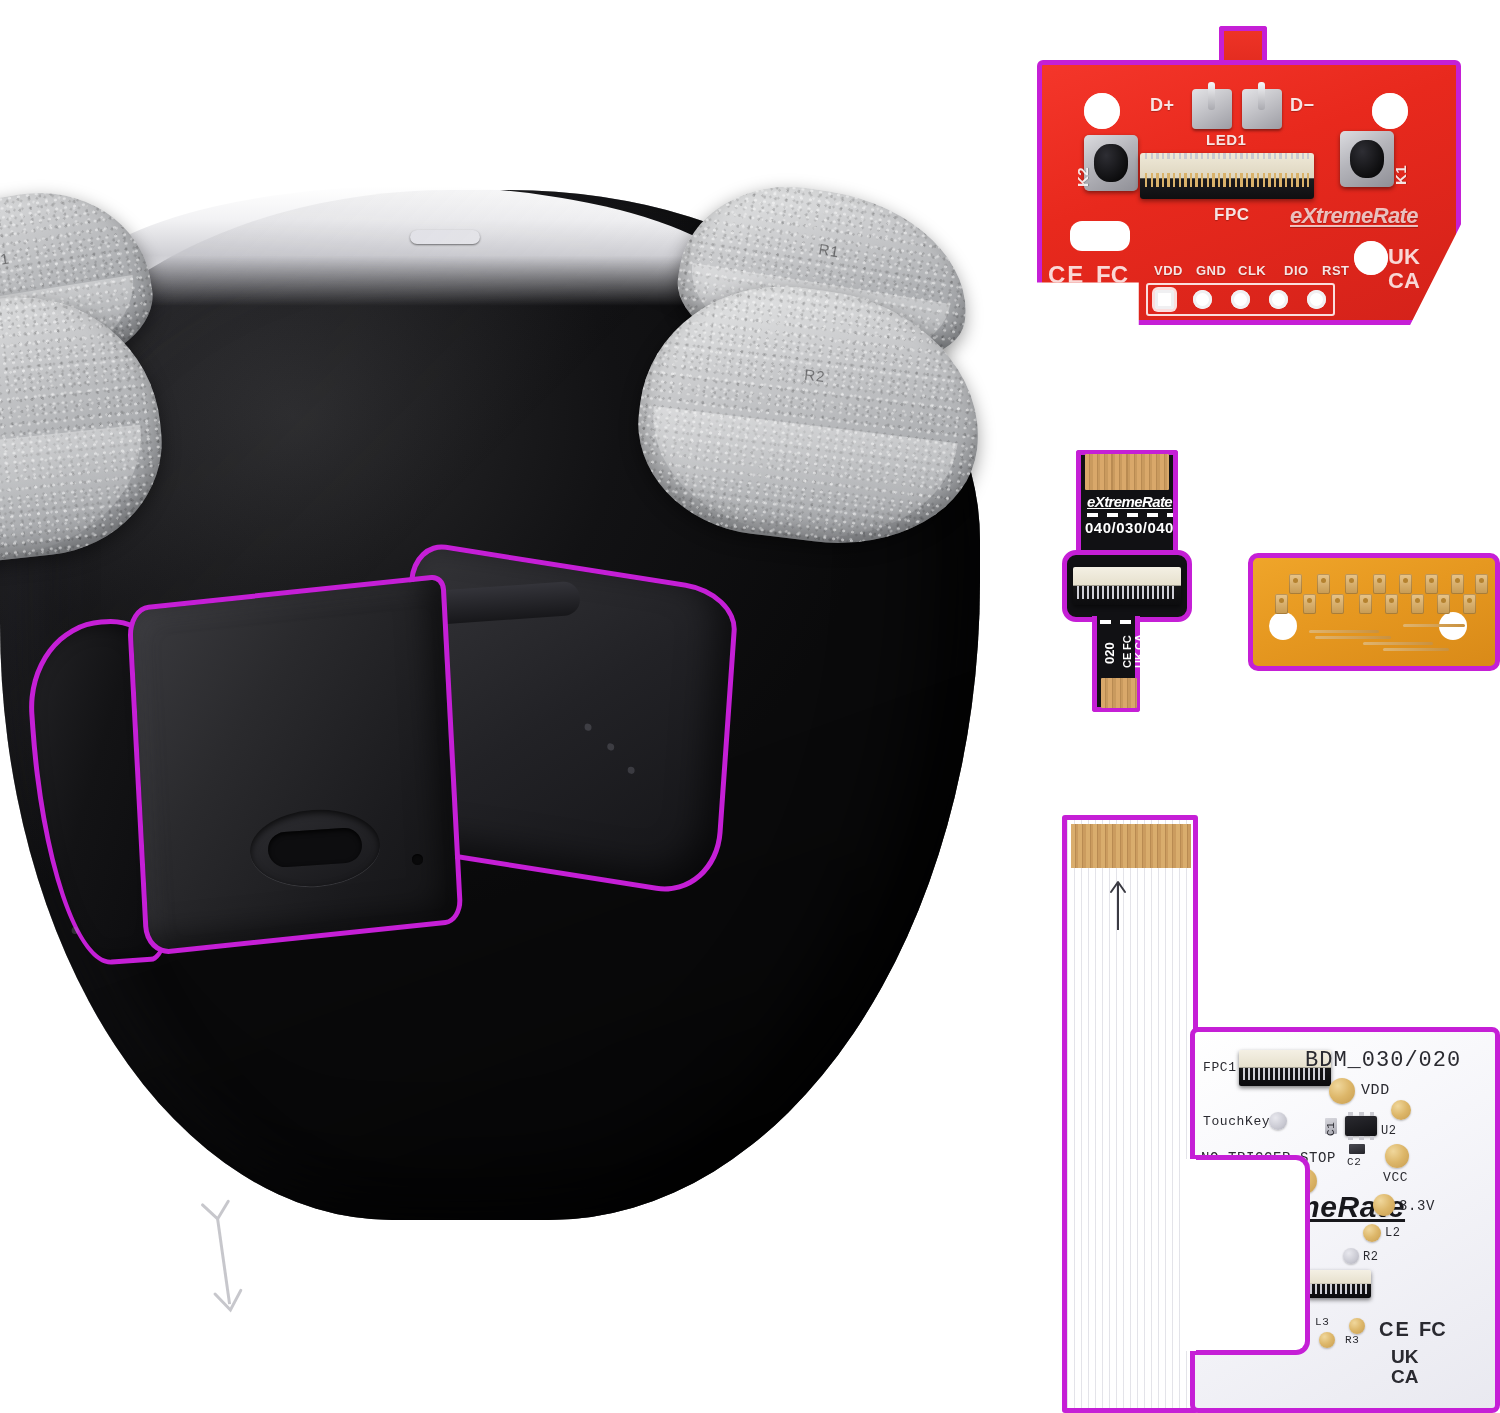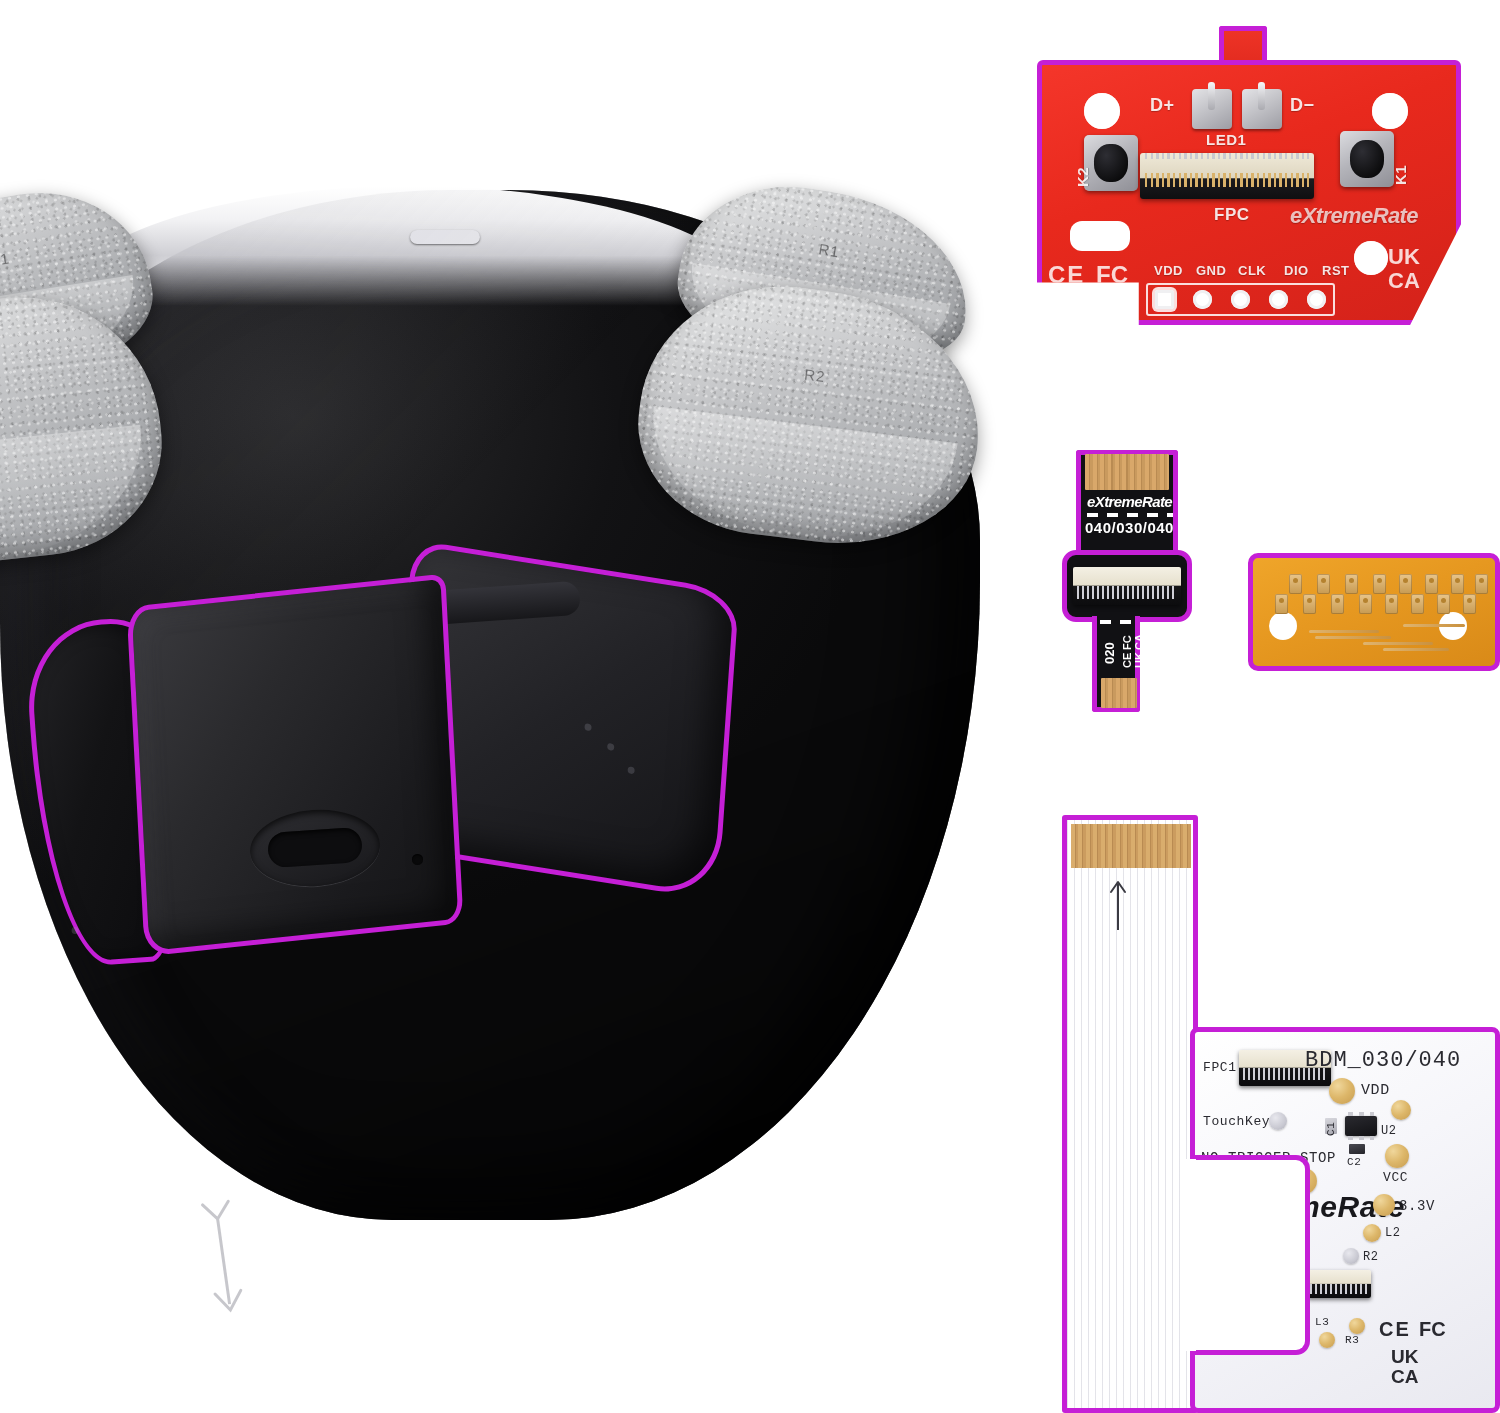--- a/index.html
+++ b/index.html
@@ -272,20 +272,21 @@
   .cert {
     position:absolute;
     color: rgba(255,255,255,.82);
     font-weight:700;
     font-family:"Liberation Sans",sans-serif;
   }
   .er-logo {
     font-family:"Liberation Sans",sans-serif;
     font-style:italic; font-weight:700;
     letter-spacing:-.6px;
+    text-decoration:underline;
   }
 
   
   #black-flex { position:absolute; left:1062px; top:450px; width:130px; height:262px; }
   .bf-head {
     position:absolute; left:14px; top:0;
     width:102px; height:105px;
     background:#111114; border:5px solid var(--mg);
     border-bottom:none;
     border-radius:3px 3px 0 0;
@@ -609,21 +610,21 @@
       </svg>
     </div>
 
     <div class="wpcb">
 
       <div class="conn-white" style="left:44px;top:18px;width:92px;height:36px;">
         <span class="pins"></span>
       </div>
       <span class="dk-silk" style="left:8px;top:28px;font-size:13px;">FPC1</span>
 
-      <span class="dk-silk" style="left:110px;top:16px;font-size:22px;letter-spacing:1px;">BDM_030/040</span>
+      <span class="dk-silk" style="left:110px;top:16px;font-size:22px;letter-spacing:1px;">BDM_030/020</span>
 
       <span class="gold-pad" style="left:134px;top:46px;width:26px;height:26px;"></span>
       <span class="dk-silk" style="left:166px;top:50px;font-size:15px;">VDD</span>
 
       <span class="gray-pad" style="left:74px;top:80px;width:18px;height:18px;"></span>
       <span class="dk-silk" style="left:8px;top:82px;font-size:13px;">TouchKey</span>
 
       <span class="gold-pad" style="left:196px;top:68px;width:20px;height:20px;"></span>
 
       <span class="chip" style="left:150px;top:84px;width:32px;height:20px;"></span>

